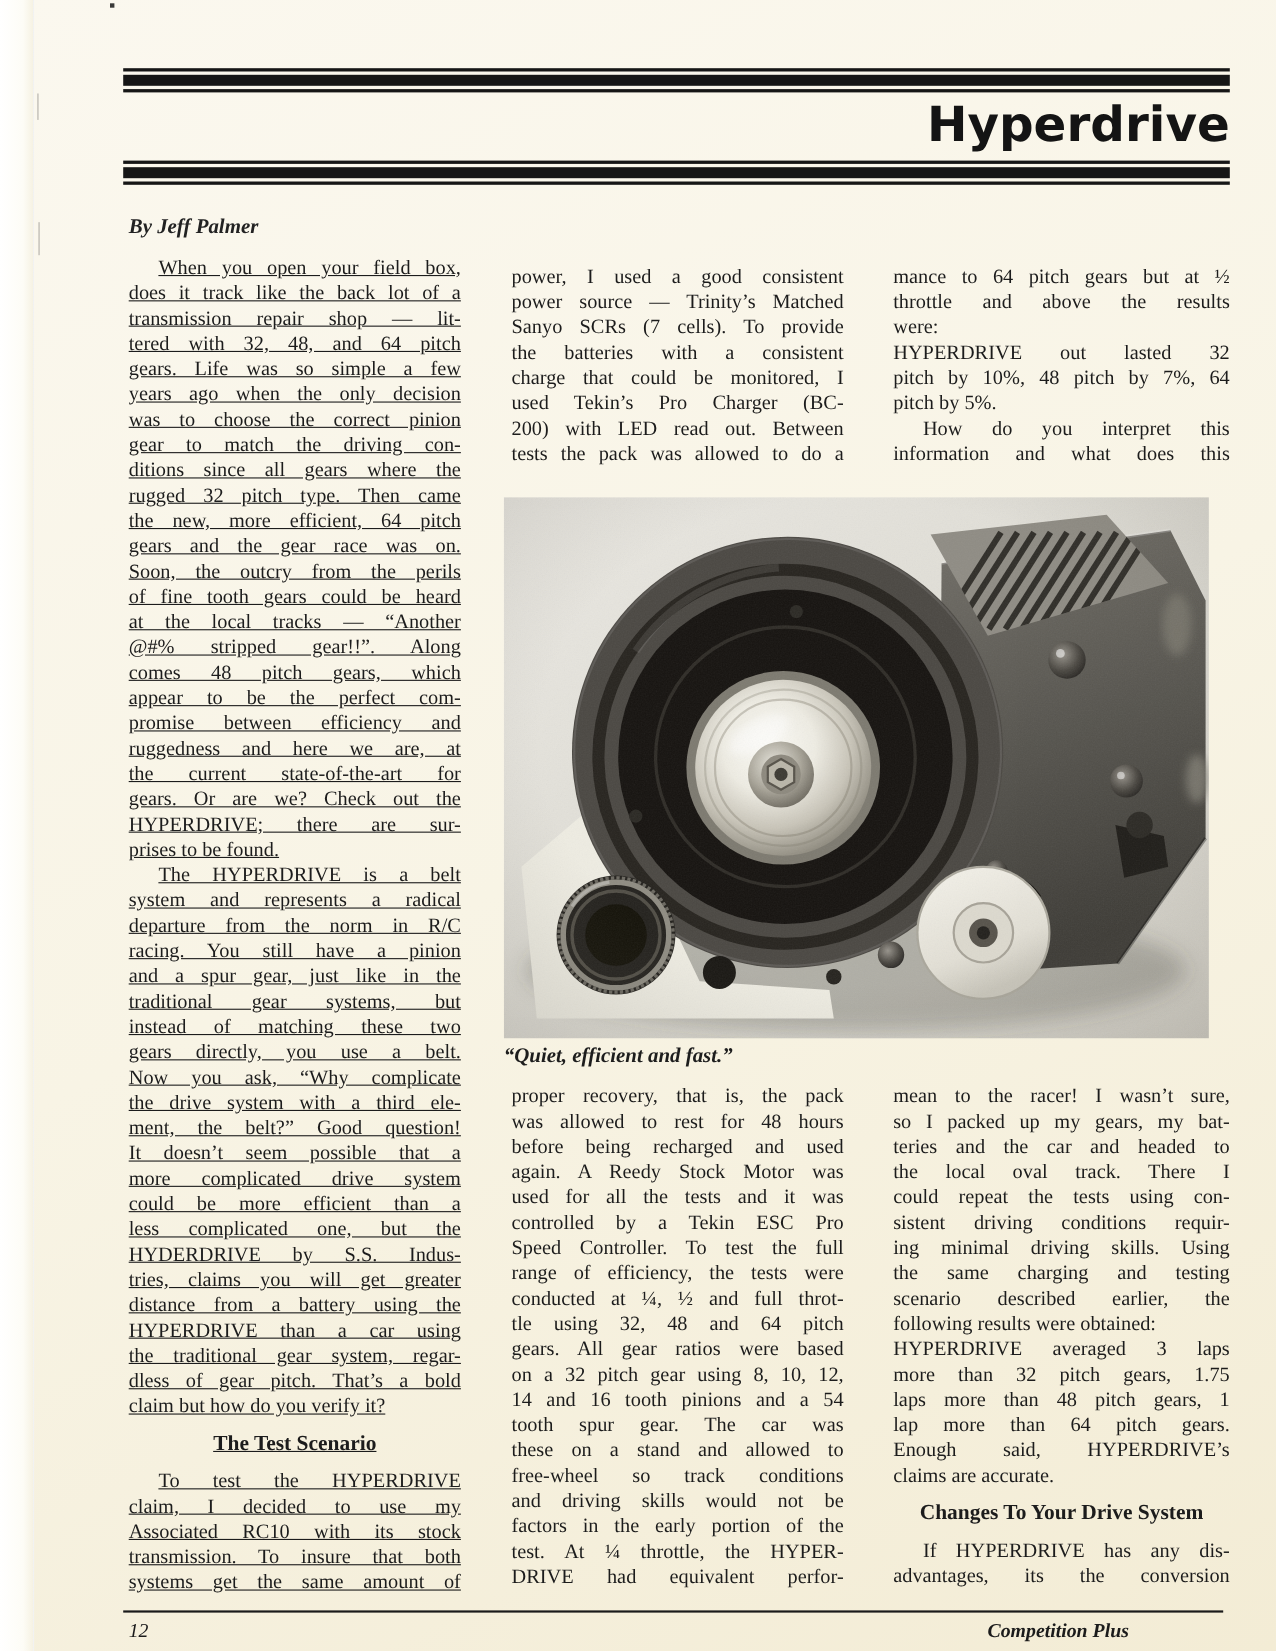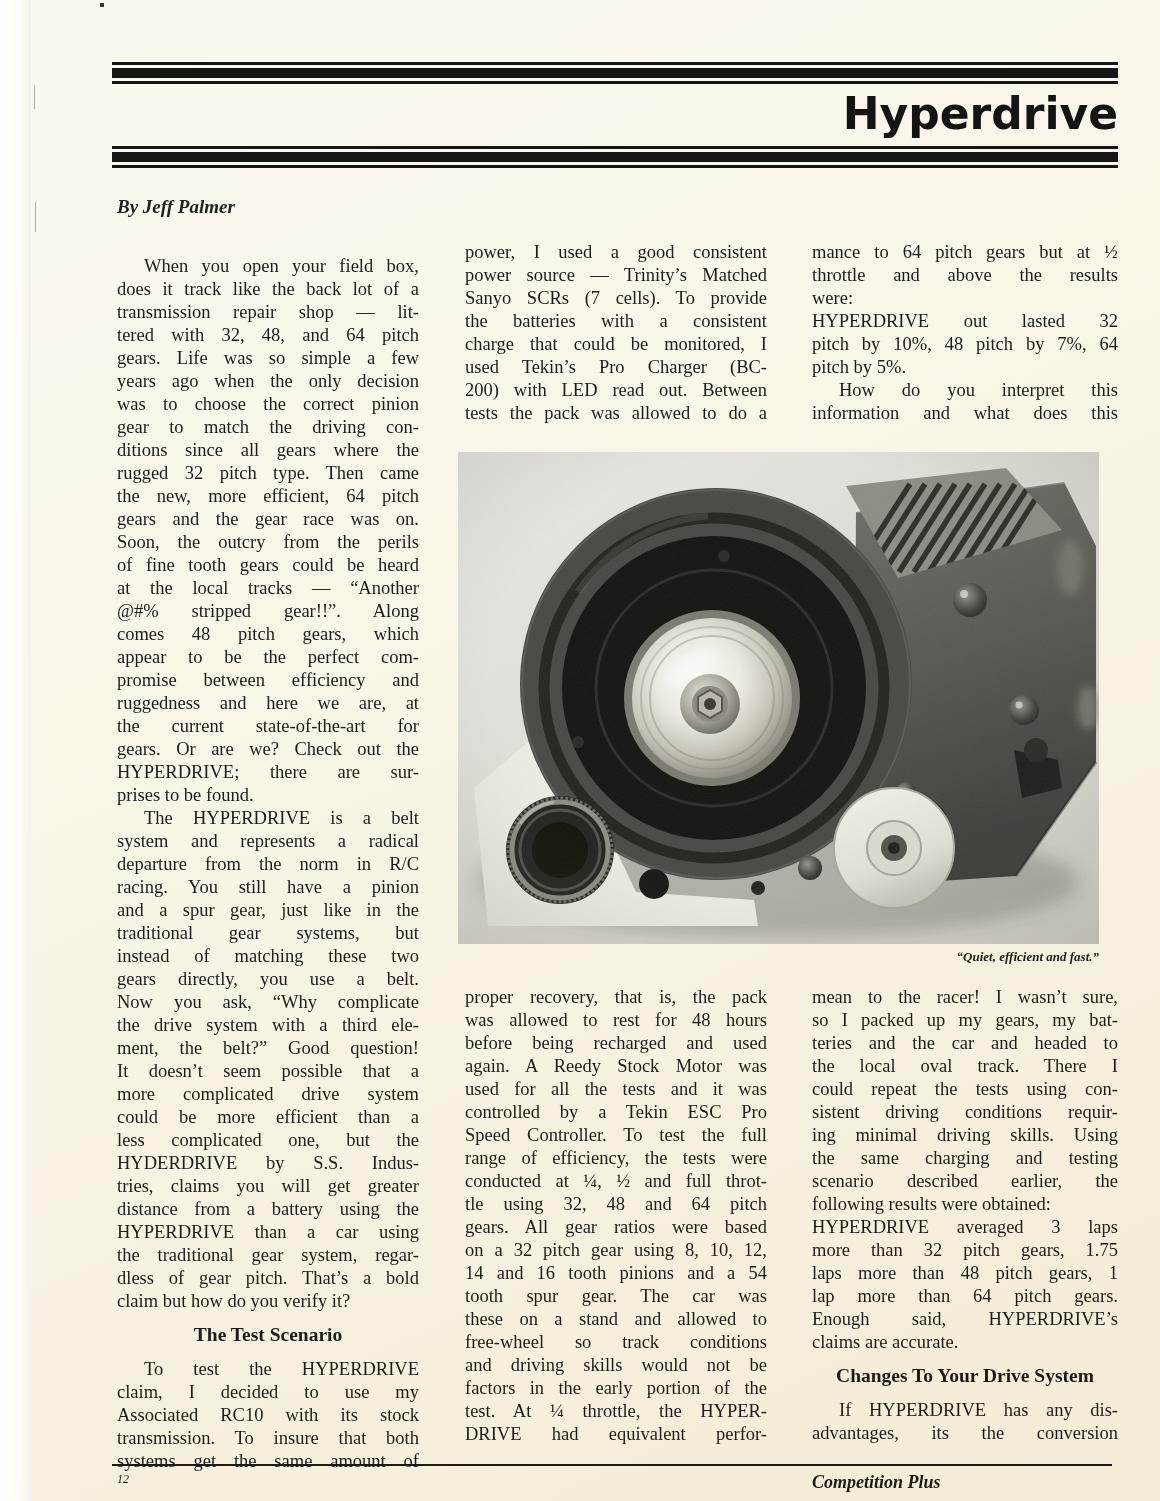--- a/index.html
+++ b/index.html
@@ -20,39 +20,39 @@
 
   .title{
     position:absolute;left:112px;width:1006px;top:92px;text-align:right;
     font-family:"DejaVu Sans",sans-serif;font-weight:bold;font-size:44px;
     line-height:1.0;color:#141414;letter-spacing:0px;
   }
   .byline{position:absolute;left:117px;top:196px;font-size:19px;
     font-style:italic;font-weight:bold;color:#222;}
 
   .col{position:absolute;width:302px;font-size:18.5px;line-height:23px;color:#1c1c1c;}
-  #col1{left:117px;top:255px;}
+  #col1{left:117px;top:233px;text-decoration:underline;}
   #col2-top{left:465px;top:241px;}
   #col3-top{left:812px;top:241px;width:306px;}
   #col2-bottom{left:465px;top:986px;}
   #col3-bottom{left:812px;top:986px;width:306px;}
 
   .jline{text-align:justify;text-align-last:justify;white-space:normal;}
   .jline.end{text-align-last:left;}
   .jline.ind{text-indent:27px;}
   .colhead{font-weight:bold;text-align:center;font-size:19.5px;margin:10px 0 12px 0;}
 
   .photo{position:absolute;left:458px;top:452px;width:641px;height:492px;}
   .photo svg{display:block;width:100%;height:100%;}
-  .caption{position:absolute;left:458px;width:641px;top:949px;text-align:right;
-    font-size:13px;font-style:italic;font-weight:bold;color:#1d1d1d;}
+  .caption{position:absolute;left:458px;width:641px;top:949px;text-align:left;
+    font-size:19px;font-style:italic;font-weight:bold;color:#1d1d1d;}
 
   .foot-rule{position:absolute;left:112px;width:1000px;top:1464px;height:2px;background:#1a1a1a;}
-  .page-num{position:absolute;left:117px;top:1472px;font-size:12px;font-style:italic;}
-  .mag-name{position:absolute;left:812px;width:300px;top:1472px;text-align:left;
+  .page-num{position:absolute;left:117px;top:1472px;font-size:18px;font-style:italic;}
+  .mag-name{position:absolute;left:812px;width:300px;top:1472px;text-align:center;
     font-size:18px;font-style:italic;font-weight:bold;}
 </style>
 </head>
 <body>
 
 <div class="page">
   <div class="edge-strip"></div>
   <div class="speck" style="left:100px;top:3px;width:4px;height:4px;"></div>
   <div class="mark-line" style="left:34px;top:85px;height:24px;"></div>
   <div class="mark-line" style="left:35px;top:202px;height:30px;"></div>

